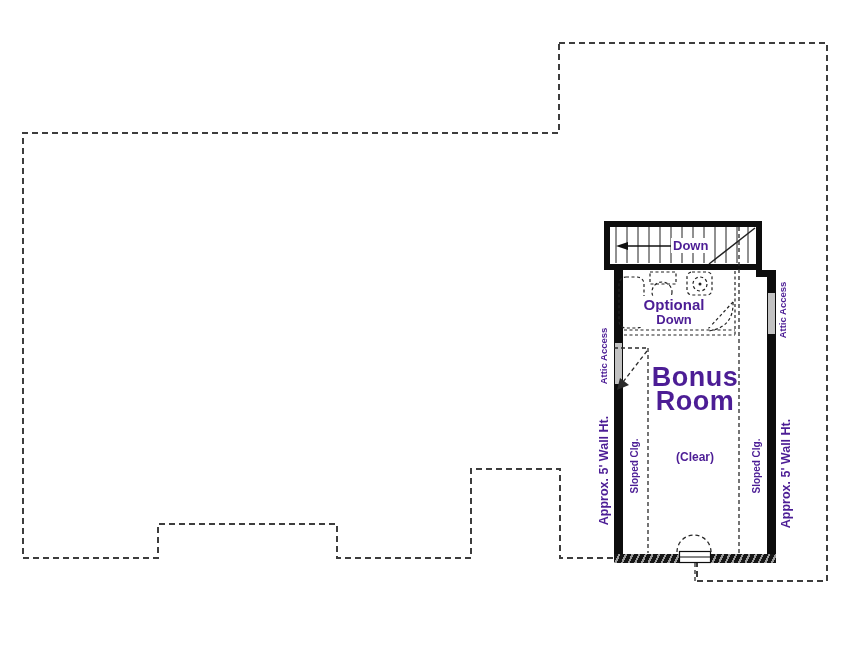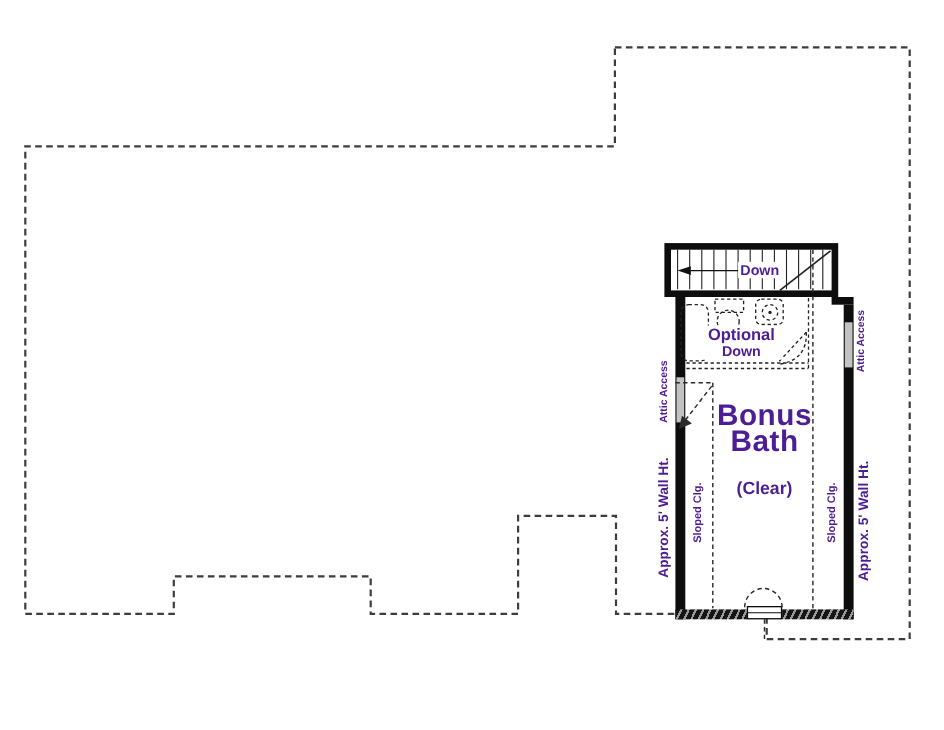--- a/index.html
+++ b/index.html
@@ -112,22 +112,22 @@
       <path d="M 695 563 V 581" fill="none" stroke="#2a2a2a" stroke-width="1.3" stroke-dasharray="4 3"></path>
     </g>
   </svg>
 
   <div class="lbl whitebg" style="left:671px;top:238px;font-size:13px;">Down</div>
 
   <div class="lbl whitebg" style="left:637px;top:296px;font-size:15px;width:70px;text-align:center;">Optional</div>
   <div class="lbl whitebg" style="left:637px;top:312px;font-size:13px;width:70px;text-align:center;">Down</div>
 
   <div class="lbl big center-col" style="top:362px;">Bonus</div>
-  <div class="lbl big center-col" style="top:386px;">Bath</div>
-  <div class="lbl center-col" style="top:436px;font-size:16px;">(Clear)</div>
+  <div class="lbl big center-col" style="top:386px;">Room</div>
+  <div class="lbl center-col" style="top:450px;font-size:12px;">(Clear)</div>
 
   <div class="vert" style="left:543px;top:348px;width:120px;height:16px;font-size:9.5px;">Attic Access</div>
   <div class="vert" style="left:722px;top:302px;width:120px;height:16px;font-size:9.5px;">Attic Access</div>
 
   <div class="vert" style="left:574px;top:458px;width:120px;height:16px;font-size:10px;">Sloped Clg.</div>
   <div class="vert" style="left:696px;top:458px;width:120px;height:16px;font-size:10px;">Sloped Clg.</div>
 
   <div class="vert" style="left:538px;top:462px;width:130px;height:17px;font-size:12.5px;">Approx. 5' Wall Ht.</div>
   <div class="vert" style="left:720px;top:465px;width:130px;height:17px;font-size:12.5px;">Approx. 5' Wall Ht.</div>
 

